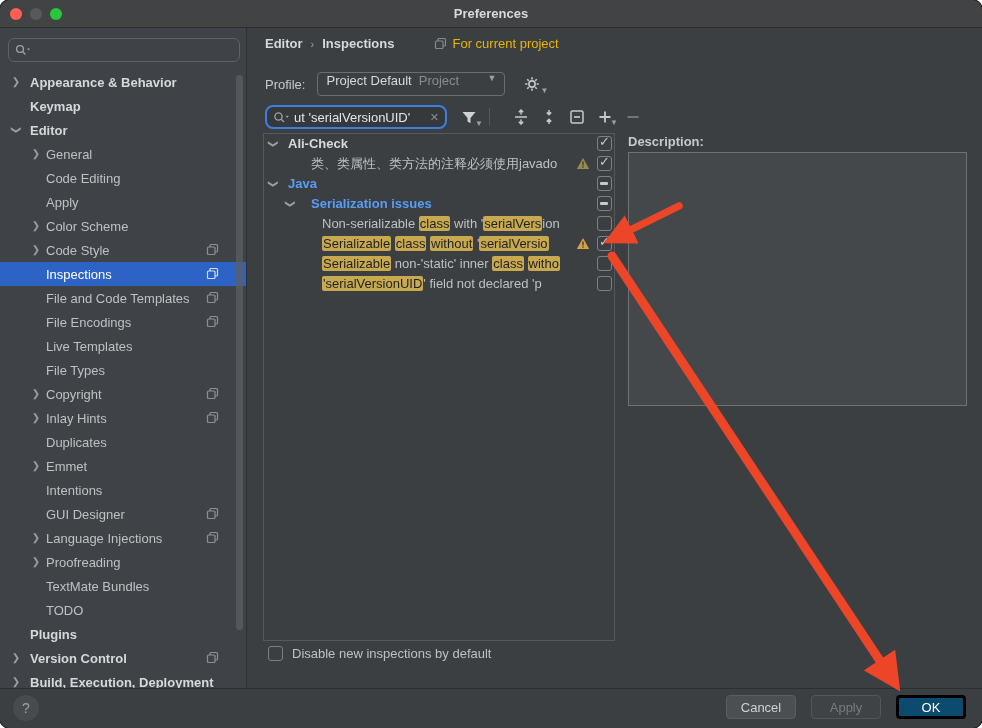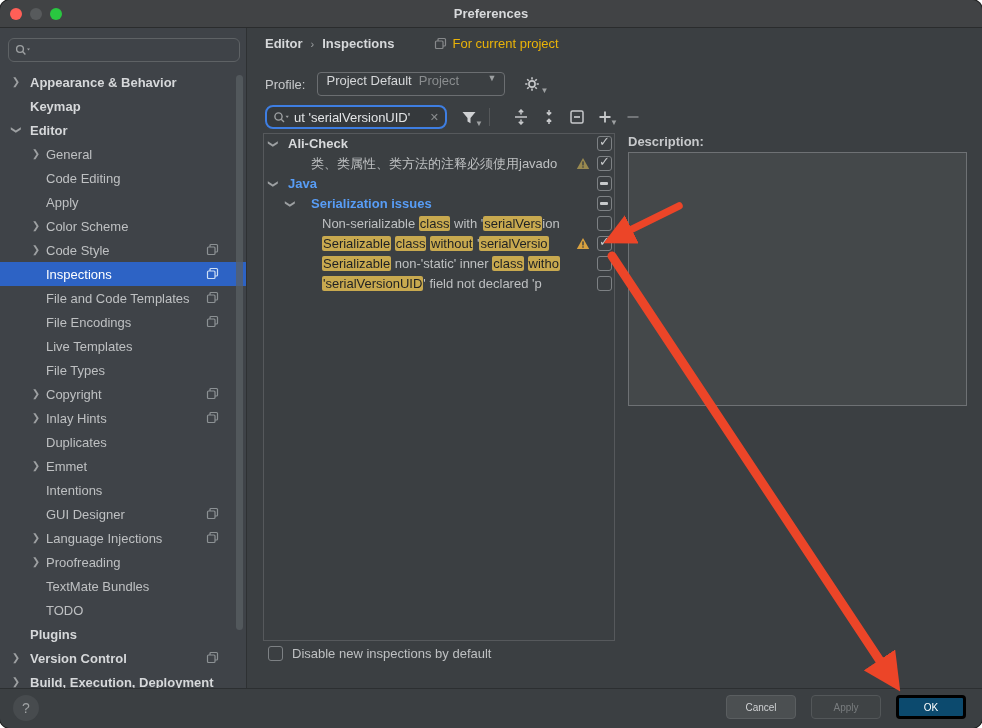--- a/index.html
+++ b/index.html
@@ -71,21 +71,21 @@
   .desc-label{position:absolute;left:381px;top:106px;font-size:13px;color:#c7c9cb;font-weight:bold;}
   .desc-box{position:absolute;left:381px;top:124px;width:339px;height:254px;background:#44484a;border:1px solid #6e7174;}
 
   .disable-row{position:absolute;left:21px;top:618px;display:flex;align-items:center;font-size:13px;color:#bec0c2;}
   .disable-row .cb2{width:15px;height:15px;border:1.5px solid #7d8184;border-radius:3px;margin-right:9px;}
 
   
   .bottombar{position:absolute;left:0;top:688px;width:100%;height:40px;background:#3b3f42;border-top:1px solid #2c2f31;}
   .help-btn{position:absolute;left:13px;top:6px;width:26px;height:26px;border-radius:50%;background:#474b4e;color:#9fa2a4;font-size:14px;display:flex;align-items:center;justify-content:center;cursor:pointer;}
   .btns{position:absolute;right:16px;top:6px;display:flex;gap:15px;}
-  .btn{min-width:70px;height:24px;border-radius:4px;font-size:10px;display:flex;align-items:center;justify-content:center;cursor:pointer;}
+  .btn{min-width:70px;height:24px;border-radius:4px;font-size:13px;display:flex;align-items:center;justify-content:center;cursor:pointer;}
   .btn.normal{background:#4b4f51;border:1px solid #5a5e60;color:#d0d2d4;}
   .btn.disabled{background:#3f4345;border:1px solid #535759;color:#787c7e;cursor:default;}
   .btn.primary{background:#0c4a6e;border:3px solid #000000;color:#ffffff;}
 
   .arrow-overlay{position:absolute;left:0;top:0;width:982px;height:728px;pointer-events:none;z-index:50;}
   .icon-svg{display:block;}
 </style>
 </head>
 <body>
 

